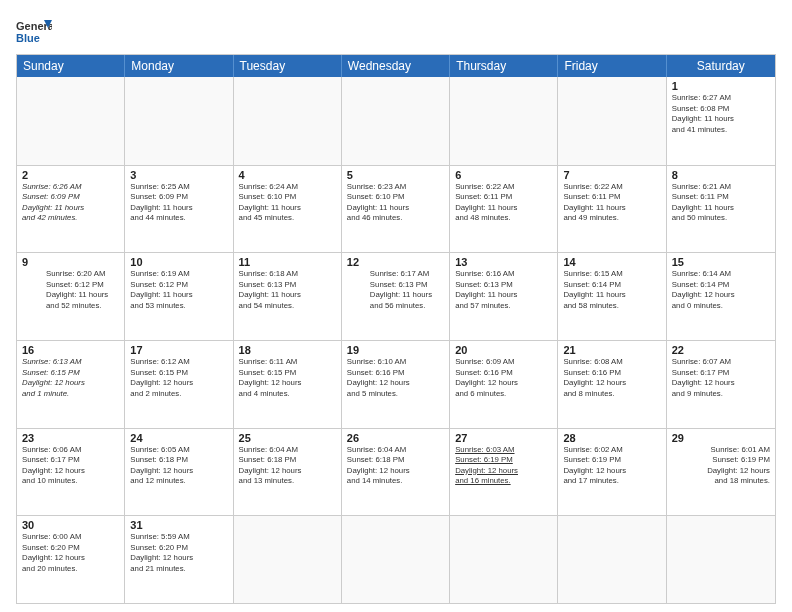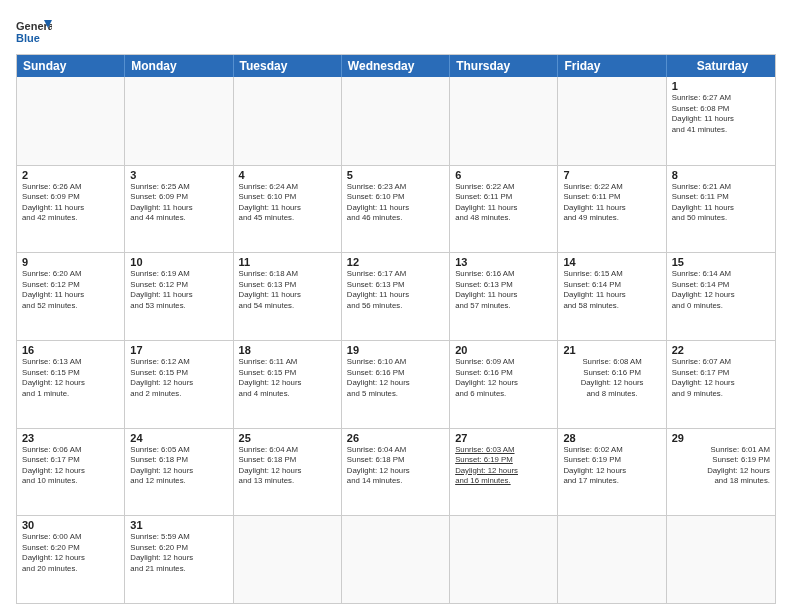--- a/index.html
+++ b/index.html
@@ -53,21 +53,21 @@
       border: 1px solid #ccc;
     }
     .cal-header {
       display: grid;
       grid-template-columns: repeat(7, 1fr);
       background: #2a6cb8;
     }
     .cal-header-cell {
       color: #fff;
       font-size: 12px;
-      font-weight: bold;
+      font-weight: normal;
       padding: 4px 6px;
       border-right: 1px solid #5590d0;
     }
     .cal-header-cell:last-child { border-right: none; margin-left: 24px; }
     .cal-body {
       flex: 1;
       display: grid;
       grid-template-rows: repeat(6, 1fr);
     }
     .cal-row {
@@ -139,21 +139,21 @@
             <div class="day-num">1</div>
             <div class="day-info" style="white-space: pre-line;">Sunrise: 6:27 AM
 Sunset: 6:08 PM
 Daylight: 11 hours
 and 41 minutes.</div>
           </div>
         </div>
         <div class="cal-row">
           <div class="cal-cell">
             <div class="day-num">2</div>
-            <div class="day-info" style="white-space: pre-line;">Sunrise: 6:26 AM
+            <div class="day-info" style="white-space: pre-line; font-style: italic;">Sunrise: 6:26 AM
 Sunset: 6:09 PM
 Daylight: 11 hours
 and 42 minutes.</div>
           </div>
           <div class="cal-cell">
             <div class="day-num">3</div>
             <div class="day-info" style="white-space: pre-line;">Sunrise: 6:25 AM
 Sunset: 6:09 PM
 Daylight: 11 hours
 and 44 minutes.</div>
@@ -190,42 +190,42 @@
             <div class="day-num">8</div>
             <div class="day-info" style="white-space: pre-line;">Sunrise: 6:21 AM
 Sunset: 6:11 PM
 Daylight: 11 hours
 and 50 minutes.</div>
           </div>
         </div>
         <div class="cal-row">
           <div class="cal-cell">
             <div class="day-num">9</div>
-            <div class="day-info" style="white-space: pre-line;">Sunrise: 6:20 AM
+            <div class="day-info" style="white-space: pre-line; margin-left: 24px;">Sunrise: 6:20 AM
 Sunset: 6:12 PM
 Daylight: 11 hours
 and 52 minutes.</div>
           </div>
           <div class="cal-cell">
             <div class="day-num">10</div>
             <div class="day-info" style="white-space: pre-line;">Sunrise: 6:19 AM
 Sunset: 6:12 PM
 Daylight: 11 hours
 and 53 minutes.</div>
           </div>
           <div class="cal-cell">
             <div class="day-num">11</div>
             <div class="day-info" style="white-space: pre-line;">Sunrise: 6:18 AM
 Sunset: 6:13 PM
 Daylight: 11 hours
 and 54 minutes.</div>
           </div>
           <div class="cal-cell">
             <div class="day-num">12</div>
-            <div class="day-info" style="white-space: pre-line;">Sunrise: 6:17 AM
+            <div class="day-info" style="white-space: pre-line; margin-left: 23px;">Sunrise: 6:17 AM
 Sunset: 6:13 PM
 Daylight: 11 hours
 and 56 minutes.</div>
           </div>
           <div class="cal-cell">
             <div class="day-num">13</div>
             <div class="day-info" style="white-space: pre-line;">Sunrise: 6:16 AM
 Sunset: 6:13 PM
 Daylight: 11 hours
 and 57 minutes.</div>
@@ -241,21 +241,21 @@
             <div class="day-num">15</div>
             <div class="day-info" style="white-space: pre-line;">Sunrise: 6:14 AM
 Sunset: 6:14 PM
 Daylight: 12 hours
 and 0 minutes.</div>
           </div>
         </div>
         <div class="cal-row">
           <div class="cal-cell">
             <div class="day-num">16</div>
-            <div class="day-info" style="white-space: pre-line;">Sunrise: 6:13 AM
+            <div class="day-info" style="white-space: pre-line; font-style: italic;">Sunrise: 6:13 AM
 Sunset: 6:15 PM
 Daylight: 12 hours
 and 1 minute.</div>
           </div>
           <div class="cal-cell">
             <div class="day-num">17</div>
             <div class="day-info" style="white-space: pre-line;">Sunrise: 6:12 AM
 Sunset: 6:15 PM
 Daylight: 12 hours
 and 2 minutes.</div>
@@ -276,21 +276,21 @@
           </div>
           <div class="cal-cell">
             <div class="day-num">20</div>
             <div class="day-info" style="white-space: pre-line;">Sunrise: 6:09 AM
 Sunset: 6:16 PM
 Daylight: 12 hours
 and 6 minutes.</div>
           </div>
           <div class="cal-cell">
             <div class="day-num">21</div>
-            <div class="day-info" style="white-space: pre-line; text-align: center;">Sunrise: 6:08 AM
+            <div class="day-info" style="white-space: pre-line;">Sunrise: 6:08 AM
 Sunset: 6:16 PM
 Daylight: 12 hours
 and 8 minutes.</div>
           </div>
           <div class="cal-cell">
             <div class="day-num">22</div>
             <div class="day-info" style="white-space: pre-line;">Sunrise: 6:07 AM
 Sunset: 6:17 PM
 Daylight: 12 hours
 and 9 minutes.</div>

